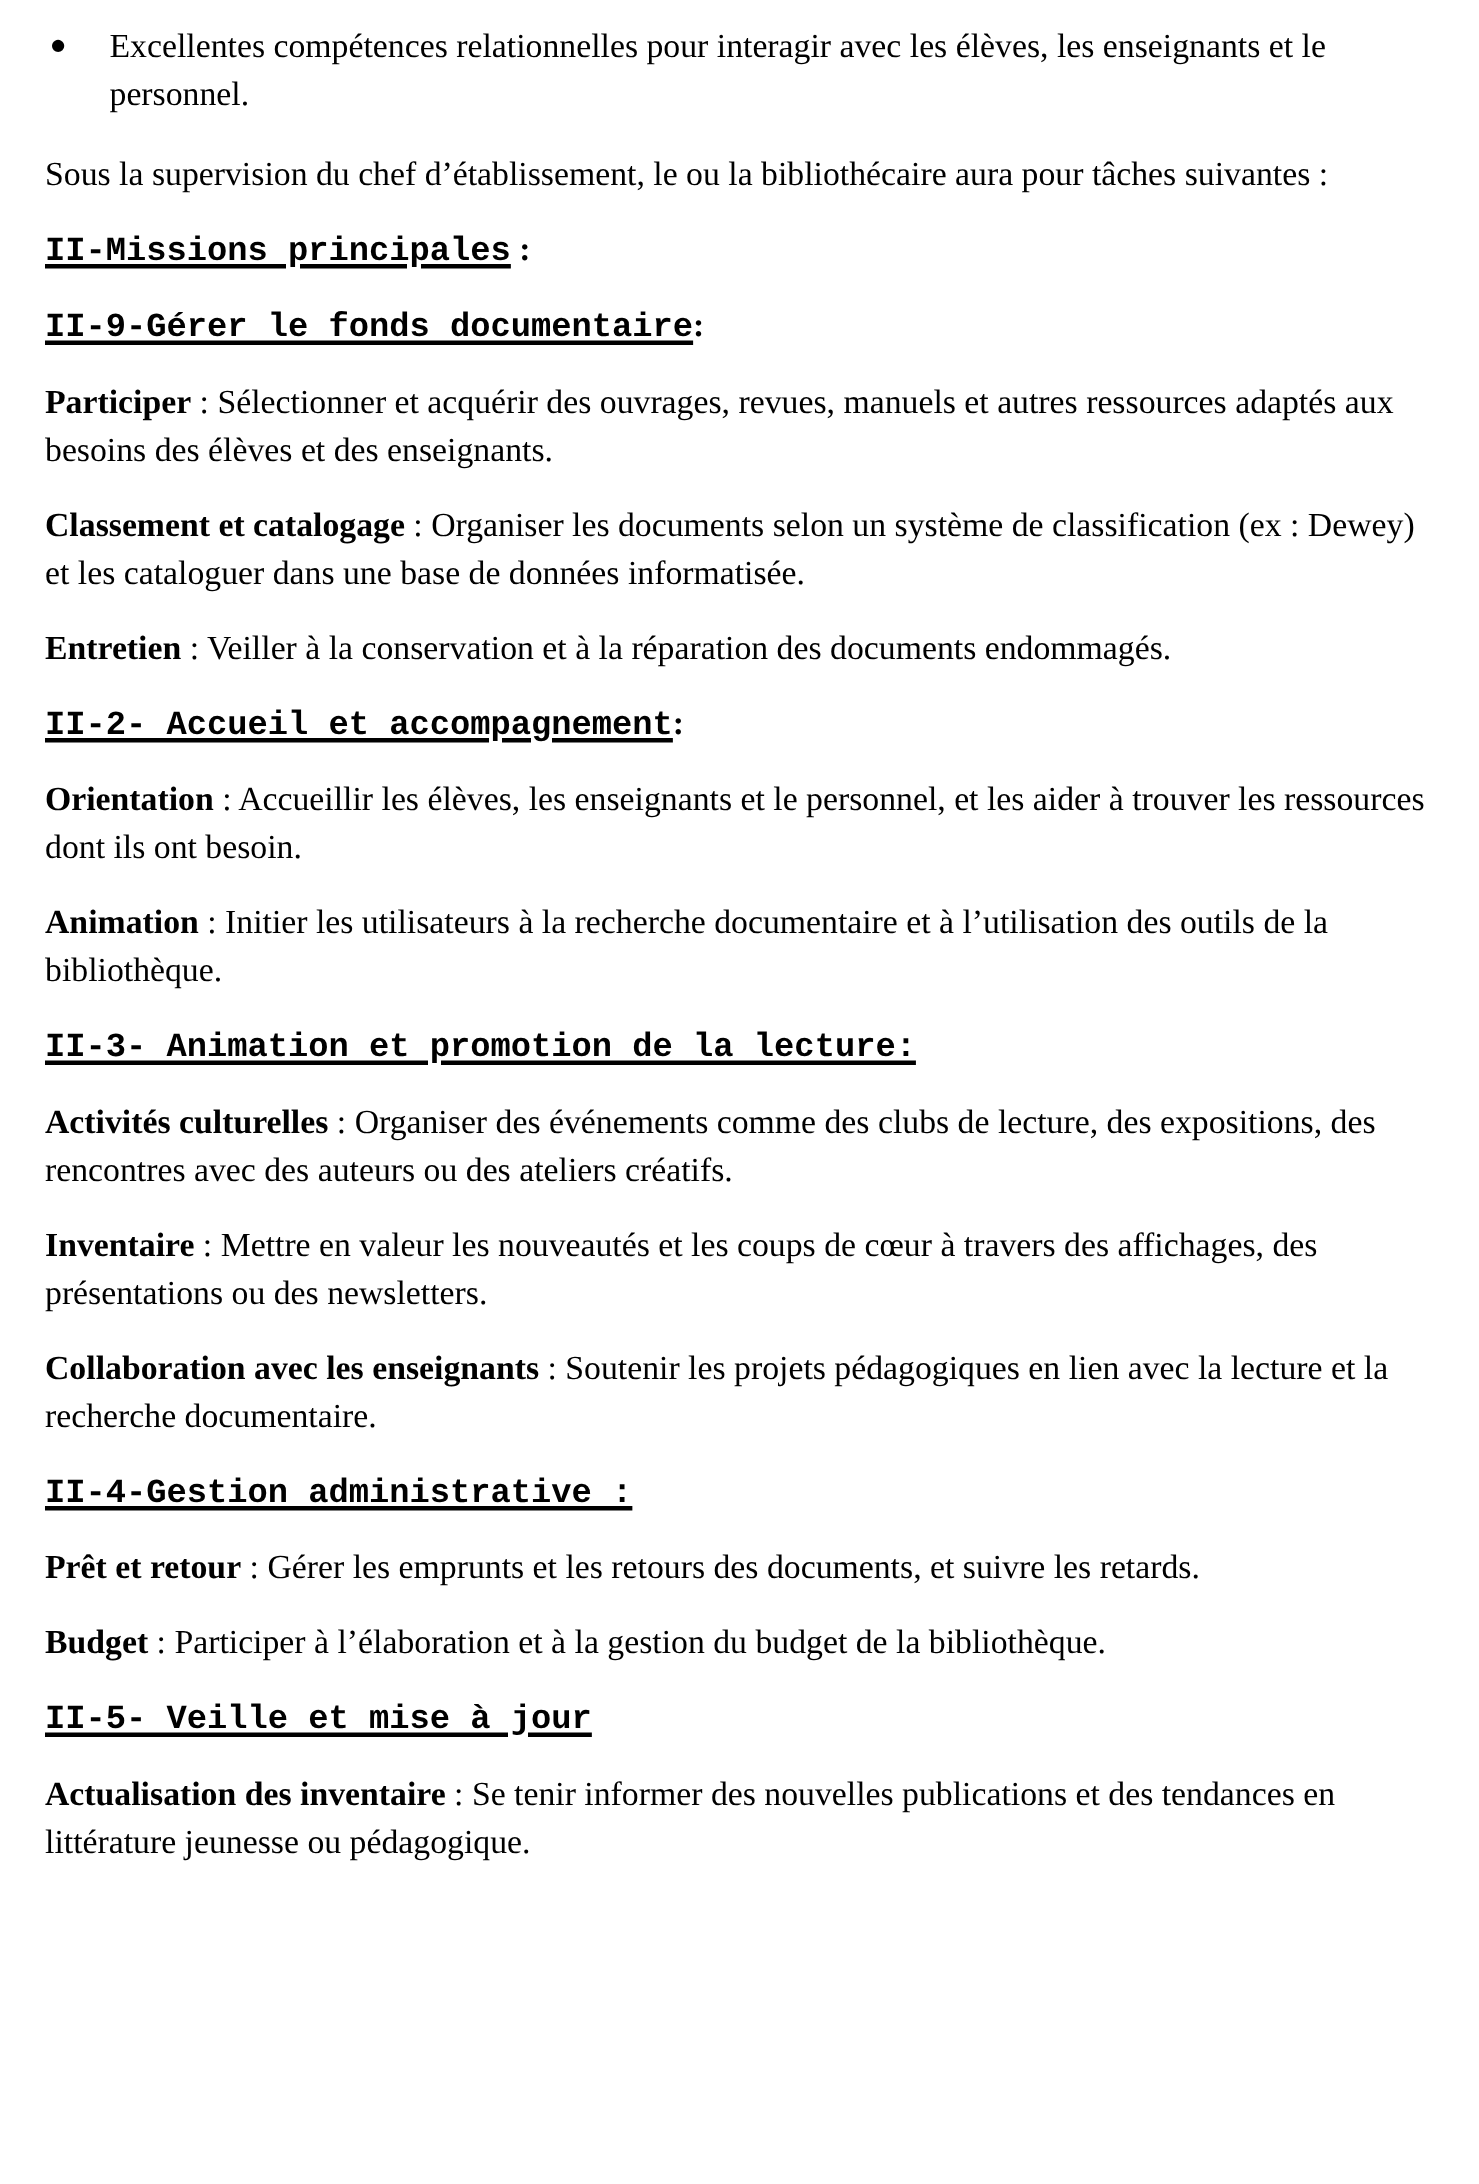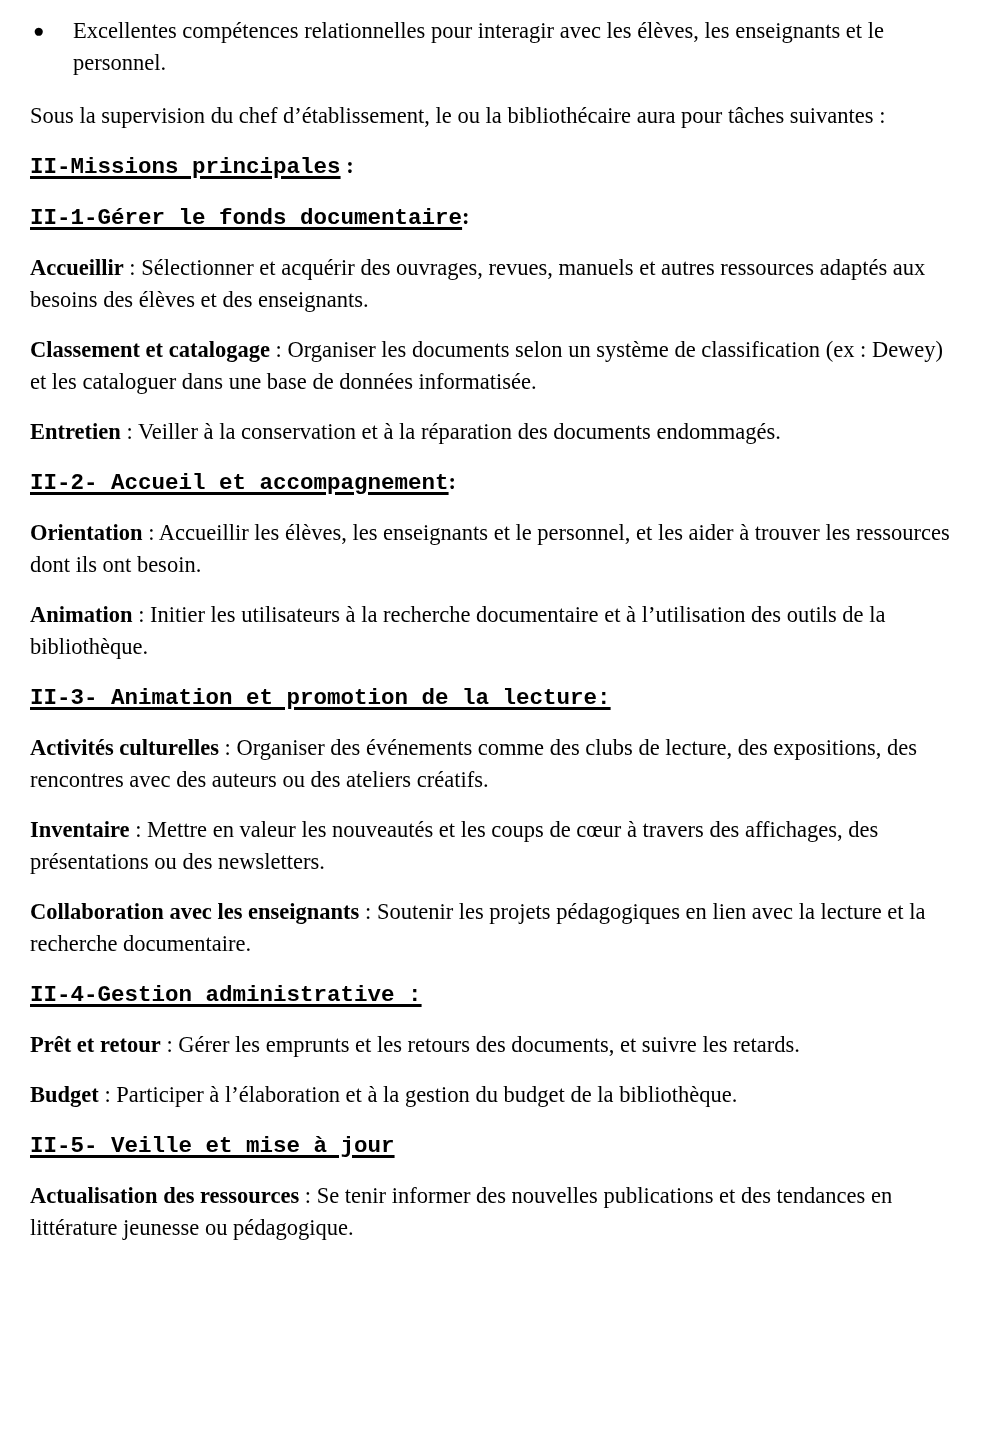--- a/index.html
+++ b/index.html
@@ -51,23 +51,23 @@
 
   <div class="block bullet">
     <span class="bullet-glyph">●</span>
     <span class="bullet-text">Excellentes compétences relationnelles pour interagir avec les élèves, les enseignants et le personnel.</span>
   </div>
 
   <p class="block">Sous la supervision du chef d’établissement, le ou la bibliothécaire aura pour tâches suivantes&nbsp;:</p>
 
   <p class="block heading"><span class="hu">II-Missions principales</span><span>&nbsp;:</span></p>
 
-  <p class="block heading"><span class="hu">II-1-Gérer le fonds documentaire</span><span>:</span></p>
+  <p class="block heading"><span class="hu">II-9-Gérer le fonds documentaire</span><span>:</span></p>
 
-  <p class="block"><span class="term">Accueillir</span><span>&nbsp;: Sélectionner et acquérir des ouvrages, revues, manuels et autres ressources adaptés aux besoins des élèves et des enseignants.</span></p>
+  <p class="block"><span class="term">Participer</span><span>&nbsp;: Sélectionner et acquérir des ouvrages, revues, manuels et autres ressources adaptés aux besoins des élèves et des enseignants.</span></p>
 
   <p class="block"><span class="term">Classement et catalogage</span><span>&nbsp;: Organiser les documents selon un système de classification (ex&nbsp;: Dewey) et les cataloguer dans une base de données informatisée.</span></p>
 
   <p class="block"><span class="term">Entretien</span><span>&nbsp;: Veiller à la conservation et à la réparation des documents endommagés.</span></p>
 
   <p class="block heading"><span class="hu">II-2- Accueil et accompagnement</span><span>:</span></p>
 
   <p class="block"><span class="term">Orientation</span><span>&nbsp;: Accueillir les élèves, les enseignants et le personnel, et les aider à trouver les ressources dont ils ont besoin.</span></p>
 
 
@@ -83,15 +83,15 @@
 
   <p class="block heading"><span class="hu">II-4-Gestion administrative&nbsp;:</span><span></span></p>
 
   <p class="block"><span class="term">Prêt et retour</span><span>&nbsp;: Gérer les emprunts et les retours des documents, et suivre les retards.</span></p>
 
 
   <p class="block"><span class="term">Budget</span><span>&nbsp;: Participer à l’élaboration et à la gestion du budget de la bibliothèque.</span></p>
 
   <p class="block heading"><span class="hu">II-5- Veille et mise à jour</span><span></span></p>
 
-  <p class="block"><span class="term">Actualisation des ressources</span><span>&nbsp;: Se tenir informer des nouvelles publications et des tendances en littérature jeunesse ou pédagogique.</span></p>
+  <p class="block"><span class="term">Actualisation des inventaire</span><span>&nbsp;: Se tenir informer des nouvelles publications et des tendances en littérature jeunesse ou pédagogique.</span></p>
 
 </div>
 
 </body></html>

